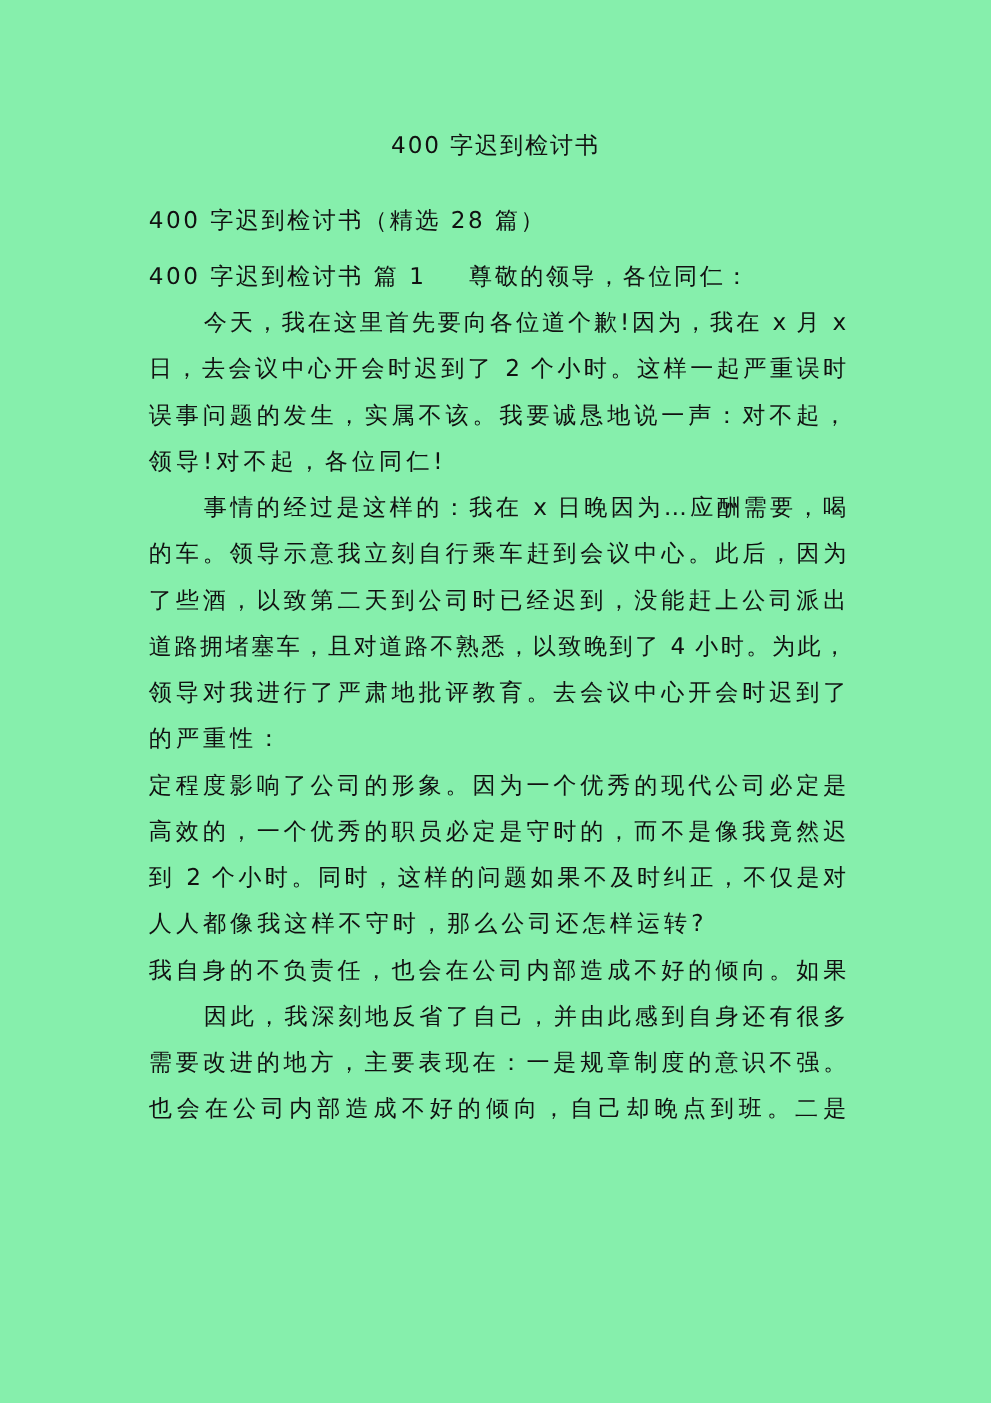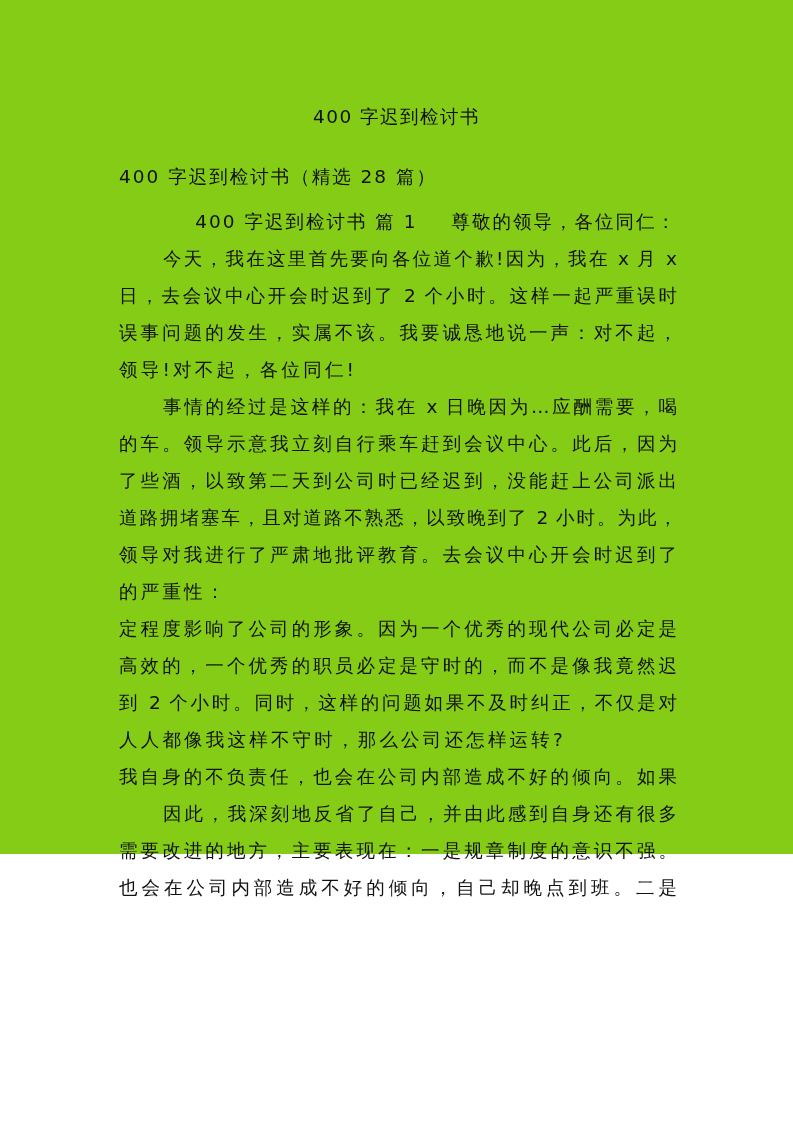--- a/index.html
+++ b/index.html
@@ -1,25 +1,25 @@
 <!DOCTYPE html>
 <html><head>
   <meta charset="utf-8">
   <style>
     html, body { margin: 0; padding: 0; background: #ffffff; }
     body { width: 793px; height: 1122px; position: relative; overflow: hidden;
       font-family: "DejaVu Sans", "Liberation Sans", sans-serif; color: #111; }
-    .page { position: absolute; left: 0; top: 0; width: 793px; height: 854px; background: #84cc16; }
+    .page { position: absolute; left: 0; top: 0; width: 793px; height: 1122px; background: #86efac; }
     .title { position: absolute; top: 103px; left: 0; width: 793px; text-align: center;
       font-size: 18.5px; letter-spacing: 1.5px; line-height: 28px; }
     .content { position: absolute; left: 119px; top: 158px; width: 558px; }
     .line { font-size: 18.5px; line-height: 37px; height: 37px; white-space: nowrap;
       letter-spacing: 3.2px; }
     .subtitle { letter-spacing: 2px; margin-bottom: 8px; }
-    .heading { letter-spacing: 2px; text-align: right; }
+    .heading { letter-spacing: 2px; }
     .heading .gap { display: inline-block; width: 34px; }
     .para .line.first { padding-left: 44px; }
     .just { text-align: justify; text-align-last: justify; letter-spacing: 0; }
   </style>
 </head>
 <body>
 
 <div class="page">
   <div class="title">400 字迟到检讨书</div>
 
@@ -31,21 +31,21 @@
       <div class="line first just">今天，我在这里首先要向各位道个歉!因为，我在 x 月 x</div>
       <div class="line just">日，去会议中心开会时迟到了 2 个小时。这样一起严重误时</div>
       <div class="line just">误事问题的发生，实属不该。我要诚恳地说一声：对不起，</div>
       <div class="line">领导!对不起，各位同仁!</div>
     </div>
 
     <div class="para">
       <div class="line first just">事情的经过是这样的：我在 x 日晚因为…应酬需要，喝</div>
       <div class="line just">的车。领导示意我立刻自行乘车赶到会议中心。此后，因为</div>
       <div class="line just">了些酒，以致第二天到公司时已经迟到，没能赶上公司派出</div>
-      <div class="line just">道路拥堵塞车，且对道路不熟悉，以致晚到了 2 小时。为此，</div>
+      <div class="line just">道路拥堵塞车，且对道路不熟悉，以致晚到了 4 小时。为此，</div>
       <div class="line just">领导对我进行了严肃地批评教育。去会议中心开会时迟到了</div>
       <div class="line">的严重性：</div>
     </div>
 
     <div class="para">
       <div class="line just">定程度影响了公司的形象。因为一个优秀的现代公司必定是</div>
       <div class="line just">高效的，一个优秀的职员必定是守时的，而不是像我竟然迟</div>
       <div class="line just">到 2 个小时。同时，这样的问题如果不及时纠正，不仅是对</div>
       <div class="line">人人都像我这样不守时，那么公司还怎样运转?</div>
       <div class="line just">我自身的不负责任，也会在公司内部造成不好的倾向。如果</div>

